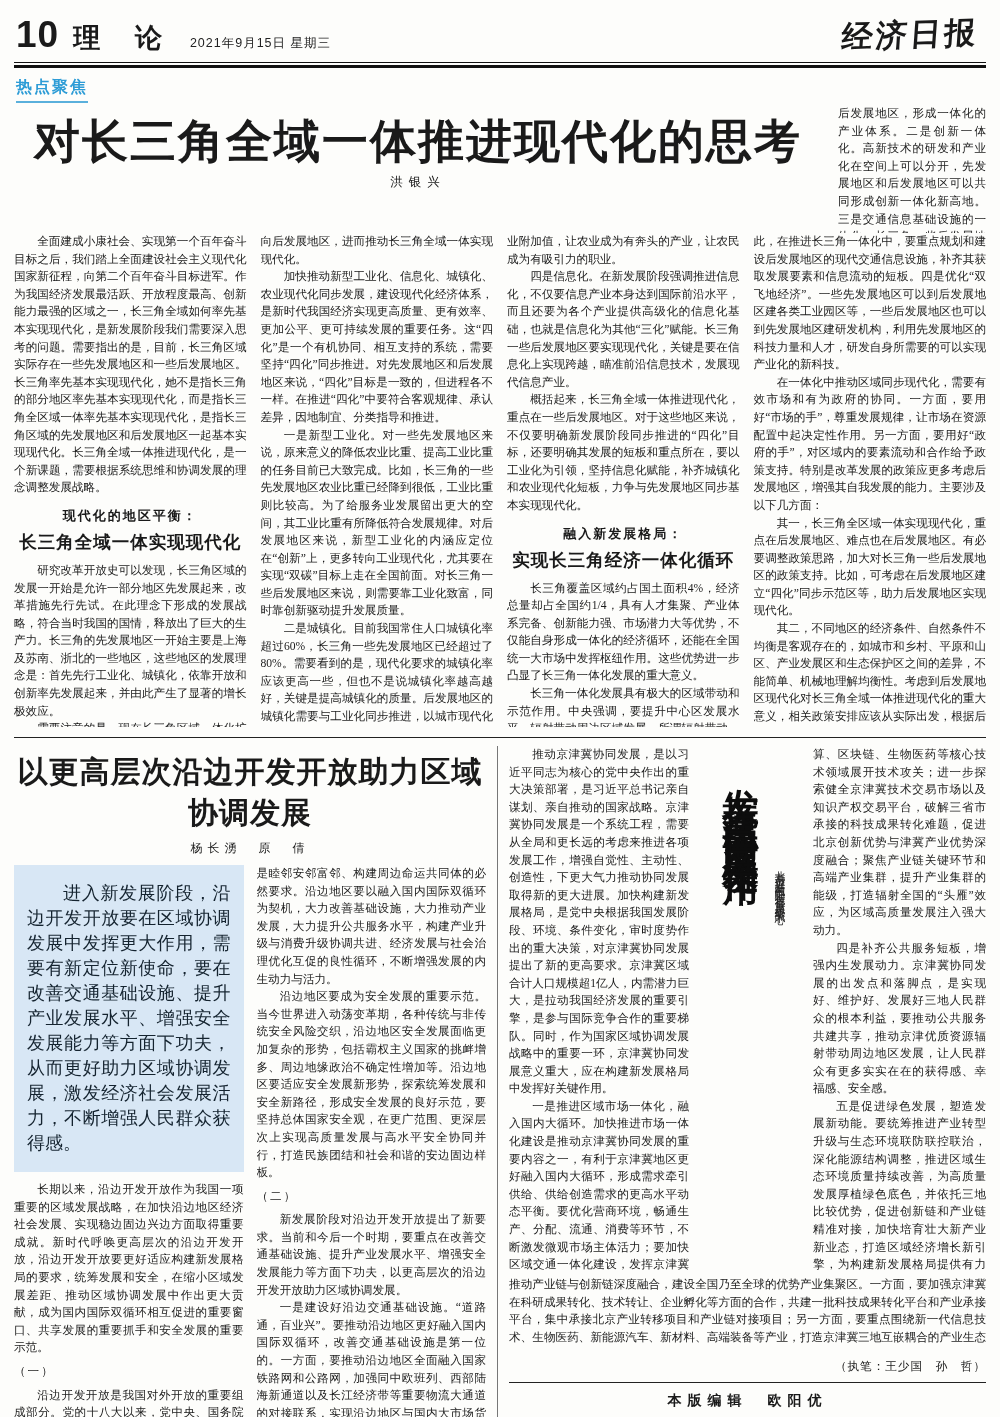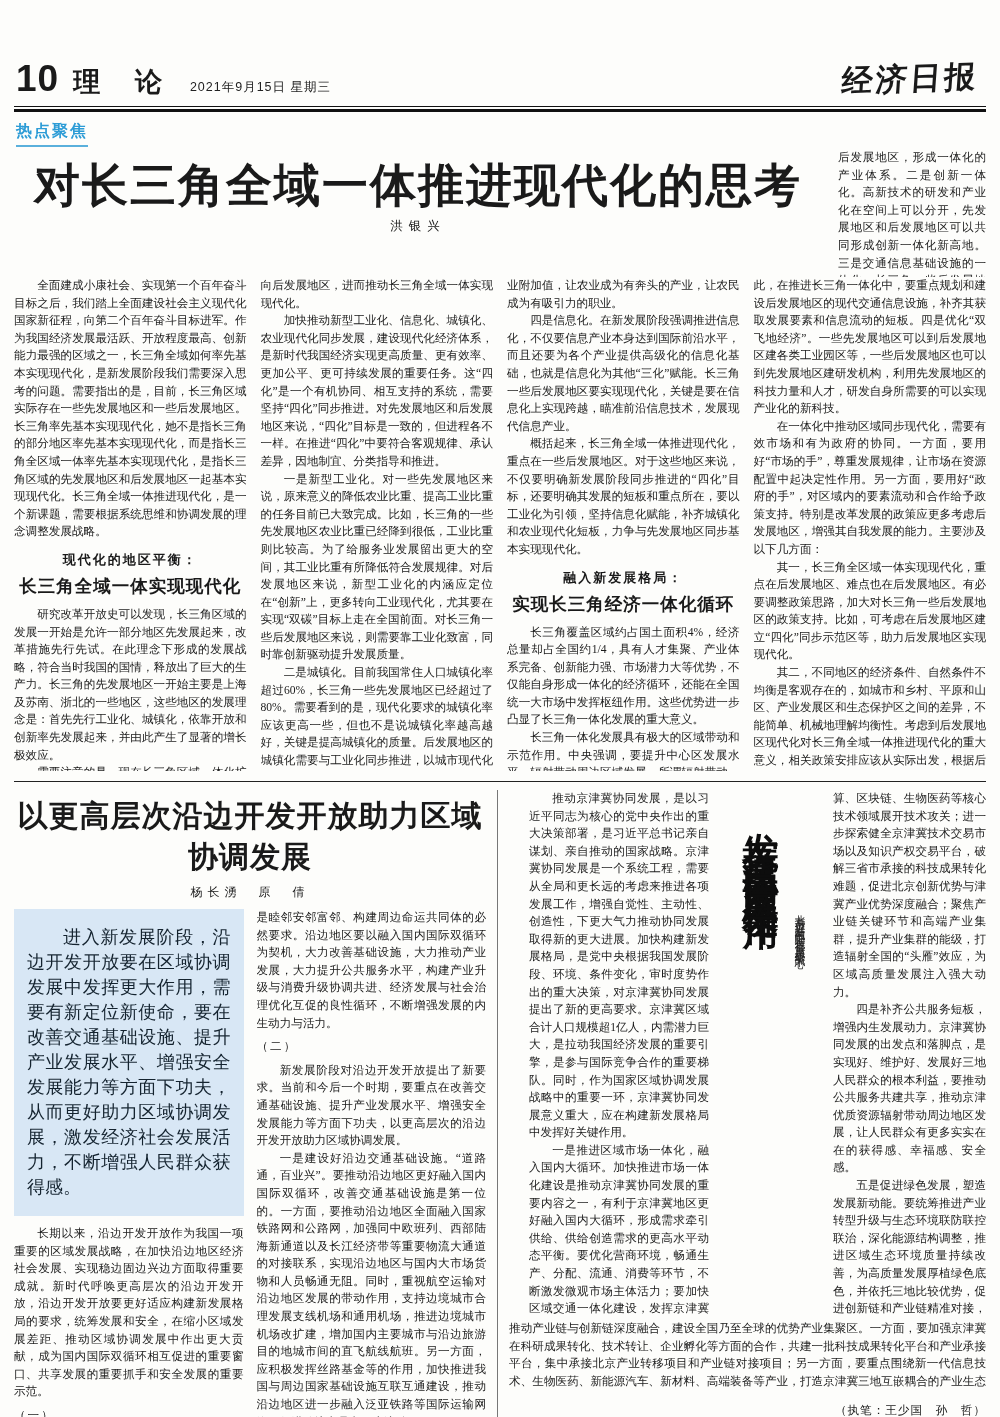--- a/index.html
+++ b/index.html
@@ -4,21 +4,21 @@
 <style>
   html,body{margin:0;padding:0;background:#f2f2ee;}
   .page{
     width:1000px;height:1417px;margin:0 auto;background:#fdfdfb;color:#1a1a1a;
     font-family:"Liberation Serif","DejaVu Serif",serif;
     box-sizing:border-box;padding:10px 14px 0 14px;overflow:hidden;position:relative;
   }
   
   .hdr{display:flex;align-items:flex-end;justify-content:space-between;padding:4px 2px 6px 2px;}
   .hdr-left{display:flex;align-items:baseline;gap:14px;}
-  .pnum{font-family:"Liberation Sans","DejaVu Sans",sans-serif;font-weight:900;font-size:37px;letter-spacing:1px;margin-top:44px;}
+  .pnum{font-family:"Liberation Sans","DejaVu Sans",sans-serif;font-weight:900;font-size:37px;letter-spacing:1px;}
   .sect{font-weight:900;font-size:27px;letter-spacing:14px;font-family:"Liberation Serif",serif;}
   .hdate{font-family:"Liberation Sans","DejaVu Sans",sans-serif;font-size:12.5px;color:#222;padding-bottom:4px;letter-spacing:1px;}
   .masthead{font-weight:900;font-size:31px;letter-spacing:3px;transform:skewX(-6deg) rotate(-2deg);padding-right:6px;}
   .rule-thin{height:1px;background:#111;}
   .rule-thick{height:3px;background:#111;margin-top:2px;}
   
   .hot{display:inline-block;margin:9px 0 2px 2px;color:#2d9cd6;font-weight:bold;
        font-family:Liberation Sans, sans-serif;font-size:16px;letter-spacing:2px;
        border-bottom:2px solid #5ab0dc;padding-bottom:3px;}
   
@@ -45,21 +45,21 @@
   .la-byline{text-align:center;font-size:12px;letter-spacing:5px;margin:6px 0 8px 0;}
   .la-cols{display:flex;gap:13px;height:592px;overflow:hidden;}
   .la-cols .col{flex:1;overflow:hidden;}
   .lead-box{background:#d8e7f5;color:#14232f;padding:16px 13px;margin-bottom:9px;}
   .lead-box p{font-size:18px;line-height:25px;text-indent:2em;margin:0;text-align:justify;}
   .marker{text-align:center;text-indent:0 !important;margin:6px 0 !important;letter-spacing:2px;}
   
   .right-article{flex:1;border-left:1px solid #777;margin-left:11px;padding-left:11px;overflow:hidden;}
   .ra-row{display:flex;gap:10px;height:524px;overflow:hidden;}
   .ra-row .col{overflow:hidden;}
-  .colA{width:180px;flex:none;margin-left:20px;}
+  .colA{width:180px;flex:none;}
   .colB{flex:1;}
   .vstrip{width:104px;flex:none;display:flex;justify-content:center;gap:8px;}
   .vhead{writing-mode:vertical-rl;font-family:"Liberation Sans","DejaVu Sans",sans-serif;
          font-weight:900;font-size:36px;letter-spacing:7px;margin-top:14px;color:#0d0d0d;}
   .vby{writing-mode:vertical-rl;font-size:10.5px;letter-spacing:2px;margin-top:116px;color:#222;}
   .ra-bottom{margin-top:6px;overflow:hidden;}
   .ra-bottom p{margin:0;font-size:11.6px;line-height:17.6px;text-align:justify;text-indent:0;max-height:72px;overflow:hidden;}
   .zhibi{text-align:right;font-size:11.6px;margin-top:11px;letter-spacing:1px;}
   .ed-rule{height:1px;background:#222;margin:8px 0 0 0;}
   .editor{text-align:center;font-size:14px;letter-spacing:6px;margin-top:9px;font-weight:bold;}
@@ -147,20 +147,21 @@
           <div class="lead-box">
             <p>进入新发展阶段，沿边开发开放要在区域协调发展中发挥更大作用，需要有新定位新使命，要在改善交通基础设施、提升产业发展水平、增强安全发展能力等方面下功夫，从而更好助力区域协调发展，激发经济社会发展活力，不断增强人民群众获得感。</p>
           </div>
           <p>长期以来，沿边开发开放作为我国一项重要的区域发展战略，在加快沿边地区经济社会发展、实现稳边固边兴边方面取得重要成就。新时代呼唤更高层次的沿边开发开放，沿边开发开放要更好适应构建新发展格局的要求，统筹发展和安全，在缩小区域发展差距、推动区域协调发展中作出更大贡献，成为国内国际双循环相互促进的重要窗口、共享发展的重要抓手和安全发展的重要示范。</p>
           <p class="marker">（一）</p>
           <p>沿边开发开放是我国对外开放的重要组成部分。党的十八大以来，党中央、国务院出台了关于沿边开发开放的一系列政策文件，设立沿边重点开发开放试验区，促进边境经济合作区、跨境经济合作区、跨境旅游合作区等平台高质量发展，推动沿边地区融入共建“一带一路”大局。2020年，沿边地区国内生产总值较2012年大幅增长，居民收入与消费水平明显提升。同时，在共建“一带一路”推动下，沿边地区与周边国家合作交流取得一系列成果，在互联互通、投资贸易、口岸通关、文化旅游、科教文卫、边境管理等领域的务实合作日益深入，在推动构建周边命运共同体方面迈出坚实步伐。</p>
 
         </div>
         <div class="col">
           <p class="noind">是睦邻安邻富邻、构建周边命运共同体的必然要求。沿边地区要以融入国内国际双循环为契机，大力改善基础设施，大力推动产业发展，大力提升公共服务水平，构建产业升级与消费升级协调共进、经济发展与社会治理优化互促的良性循环，不断增强发展的内生动力与活力。</p>
+          <p>沿边地区要成为安全发展的重要示范。当今世界进入动荡变革期，各种传统与非传统安全风险交织，沿边地区安全发展面临更加复杂的形势，包括霸权主义国家的挑衅增多、周边地缘政治不确定性增加等。沿边地区要适应安全发展新形势，探索统筹发展和安全新路径，形成安全发展的良好示范，要坚持总体国家安全观，在更广范围、更深层次上实现高质量发展与高水平安全协同并行，打造民族团结和社会和谐的安边固边样板。</p>
           <p class="marker">（二）</p>
           <p>新发展阶段对沿边开发开放提出了新要求。当前和今后一个时期，要重点在改善交通基础设施、提升产业发展水平、增强安全发展能力等方面下功夫，以更高层次的沿边开发开放助力区域协调发展。</p>
           <p>一是建设好沿边交通基础设施。“道路通，百业兴”。要推动沿边地区更好融入国内国际双循环，改善交通基础设施是第一位的。一方面，要推动沿边地区全面融入国家铁路网和公路网，加强同中欧班列、西部陆海新通道以及长江经济带等重要物流大通道的对接联系，实现沿边地区与国内大市场货物和人员畅通无阻。同时，重视航空运输对沿边地区发展的带动作用，支持边境城市合理发展支线机场和通用机场，推进边境城市机场改扩建，增加国内主要城市与沿边旅游目的地城市间的直飞航线航班。另一方面，应积极发挥丝路基金等的作用，加快推进我国与周边国家基础设施互联互通建设，推动沿边地区进一步融入泛亚铁路等国际运输网络，促进跨境商品和要素流动。</p>
 
         </div>
       </div>
     </div>
 
     <div class="right-article">
       <div class="ra-row">

